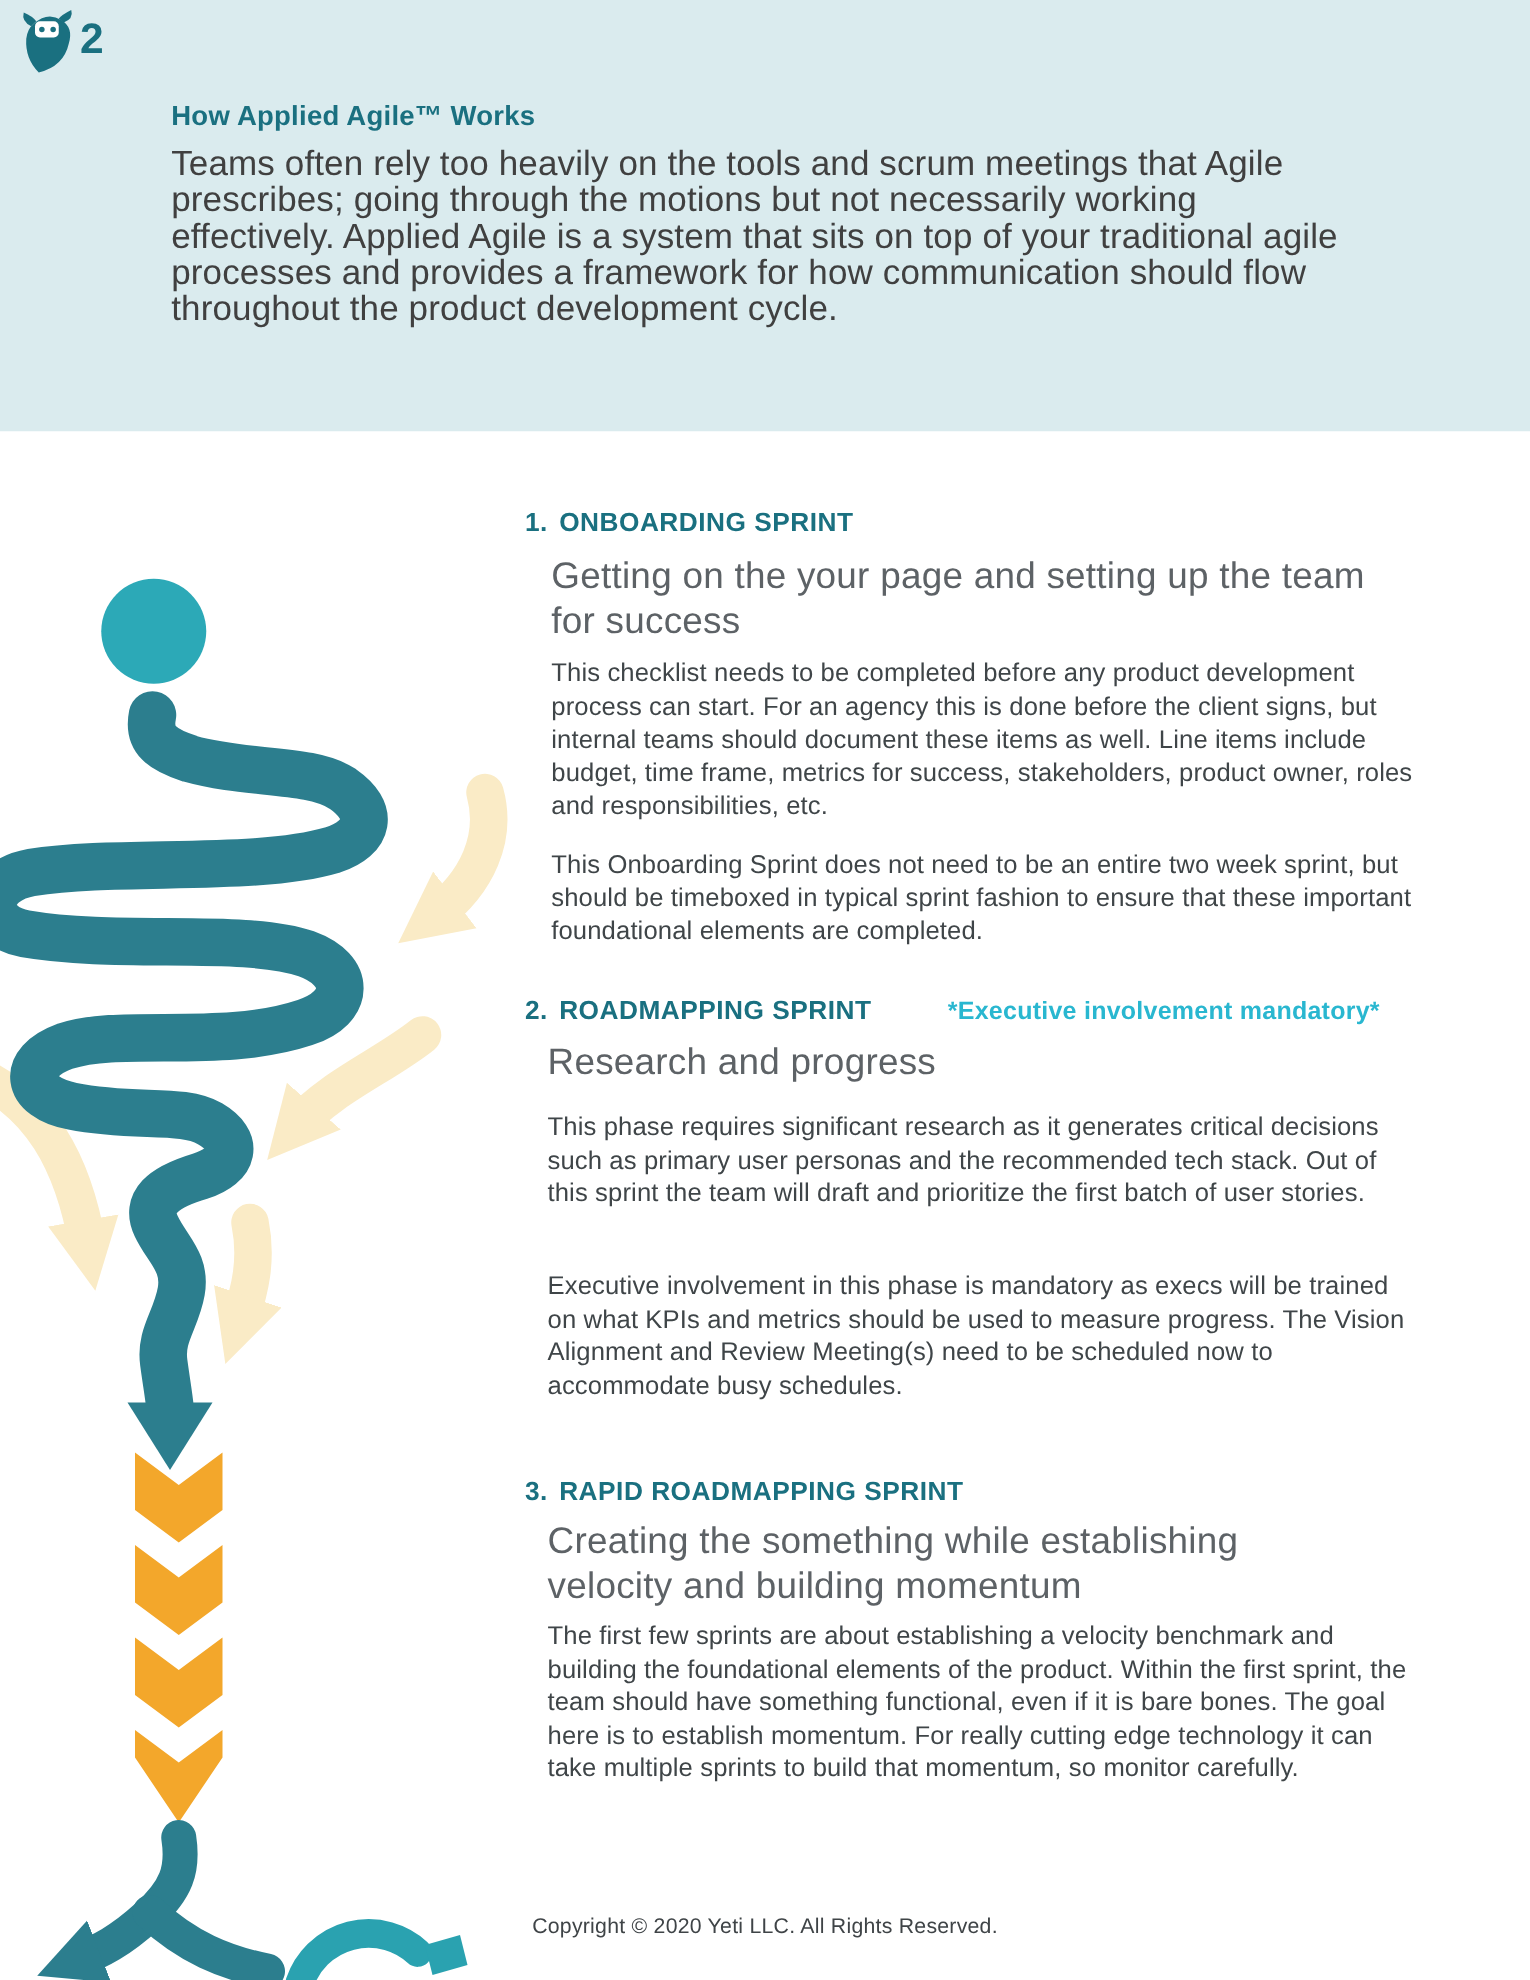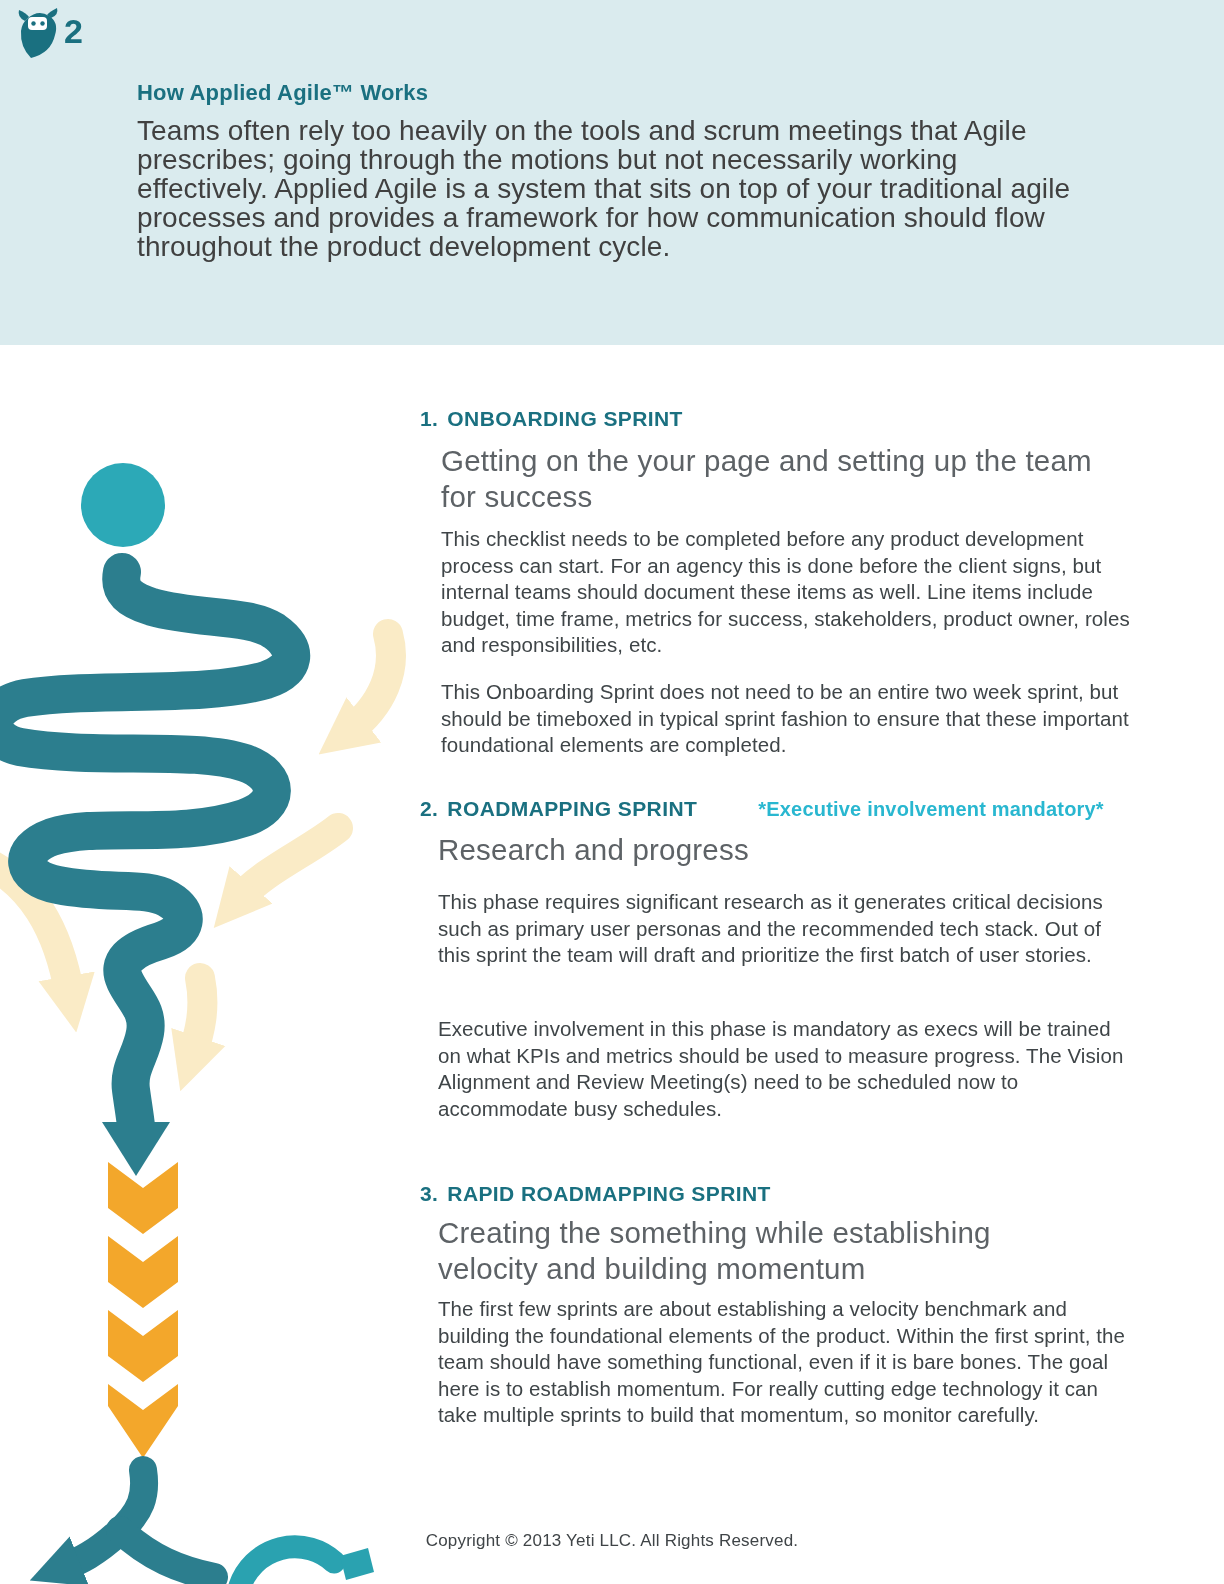--- a/index.html
+++ b/index.html
@@ -133,13 +133,13 @@
 <div class="body-paragraph s2-p1">This phase requires significant research as it generates critical decisions such as primary user personas and the recommended tech stack. Out of this sprint the team will draft and prioritize the first batch of user stories.</div>
 <div class="body-paragraph s2-p2">Executive involvement in this phase is mandatory as execs will be trained on what KPIs and metrics should be used to measure progress. The Vision Alignment and Review Meeting(s) need to be scheduled now to accommodate busy schedules.</div>
 
 <div class="section-label s3-label">
   <span>3.</span>
   <span>RAPID ROADMAPPING SPRINT</span>
 </div>
 <div class="section-subheading s3-sub">Creating the something while establishing velocity and building momentum</div>
 <div class="body-paragraph s3-p1">The first few sprints are about establishing a velocity benchmark and building the foundational elements of the product. Within the first sprint, the team should have something functional, even if it is bare bones. The goal here is to establish momentum. For really cutting edge technology it can take multiple sprints to build that momentum, so monitor carefully.</div>
 
-<div class="footer-copyright">Copyright © 2013 Yeti LLC. All Rights Reserved.</div>
+<div class="footer-copyright">Copyright © 2020 Yeti LLC. All Rights Reserved.</div>
 
 </body></html>

